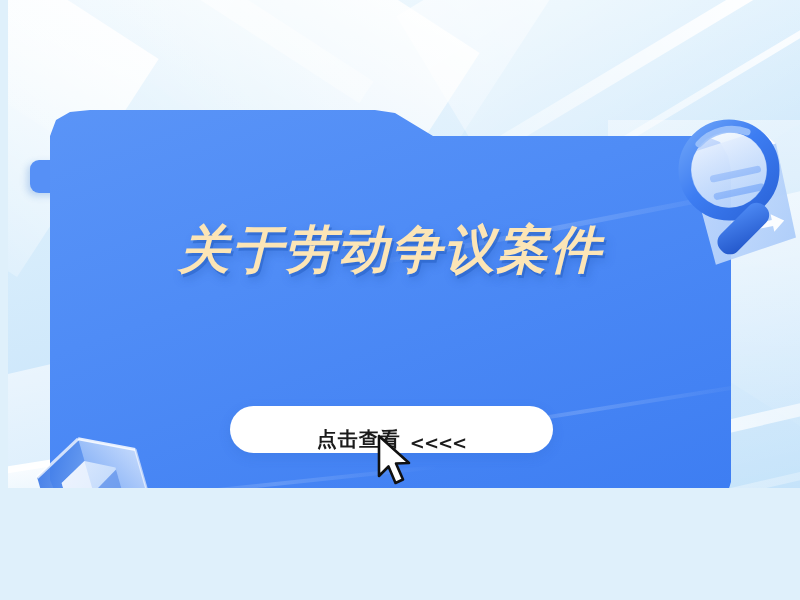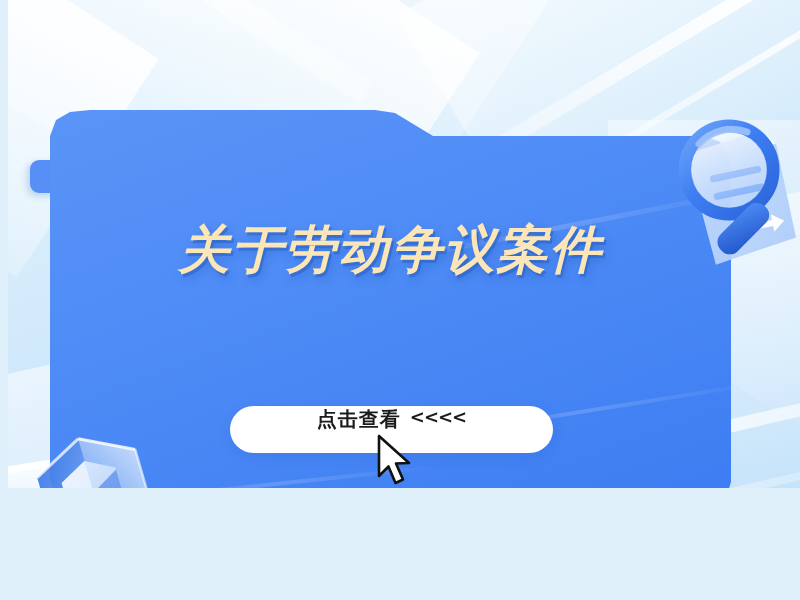--- a/index.html
+++ b/index.html
@@ -167,21 +167,21 @@
   }
 
   
   #cta{
     position:absolute;
     left:222px; top:406px;
     width:323px; height:47px;
     background:#ffffff;
     border:none;
     border-radius:24px;
-    display:flex; align-items:flex-start; justify-content:center;
+    display:flex; align-items:flex-end; justify-content:center;
     gap:9px;
     cursor:pointer;
     box-shadow:0 4px 12px rgba(40,95,190,.18);
   }
   #cta-label{
     font-family:"DejaVu Sans","Liberation Sans",sans-serif;
     font-weight:bold;
     font-size:20px;
     color:#1b1b1b;
     letter-spacing:1px;

